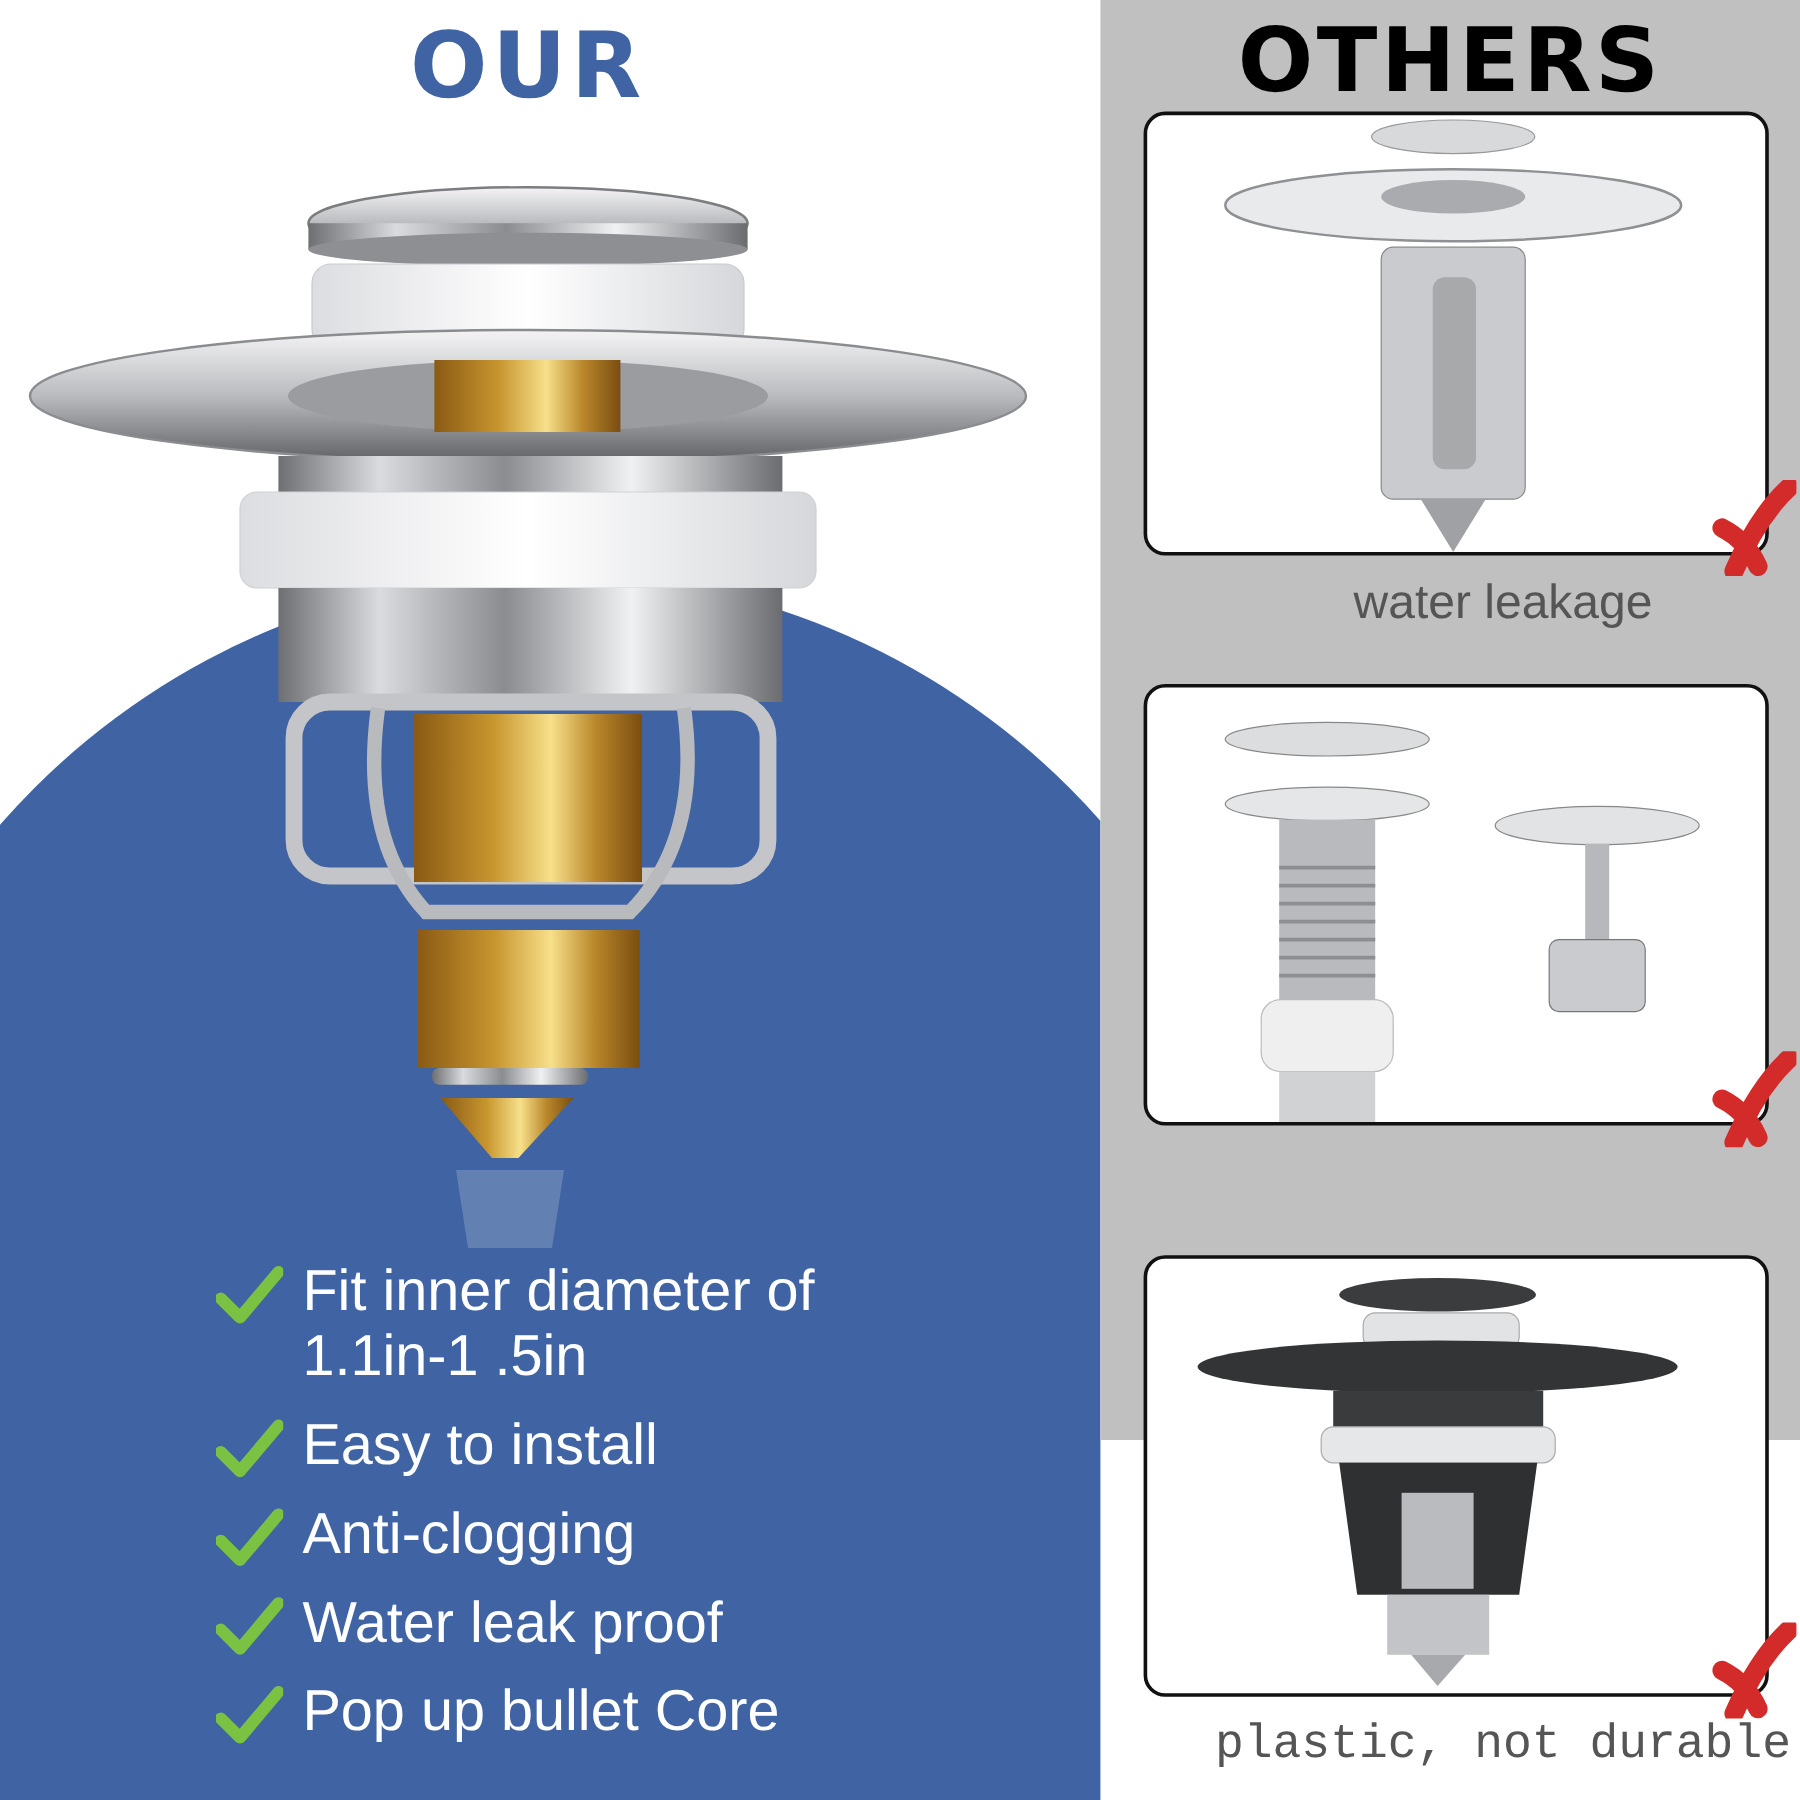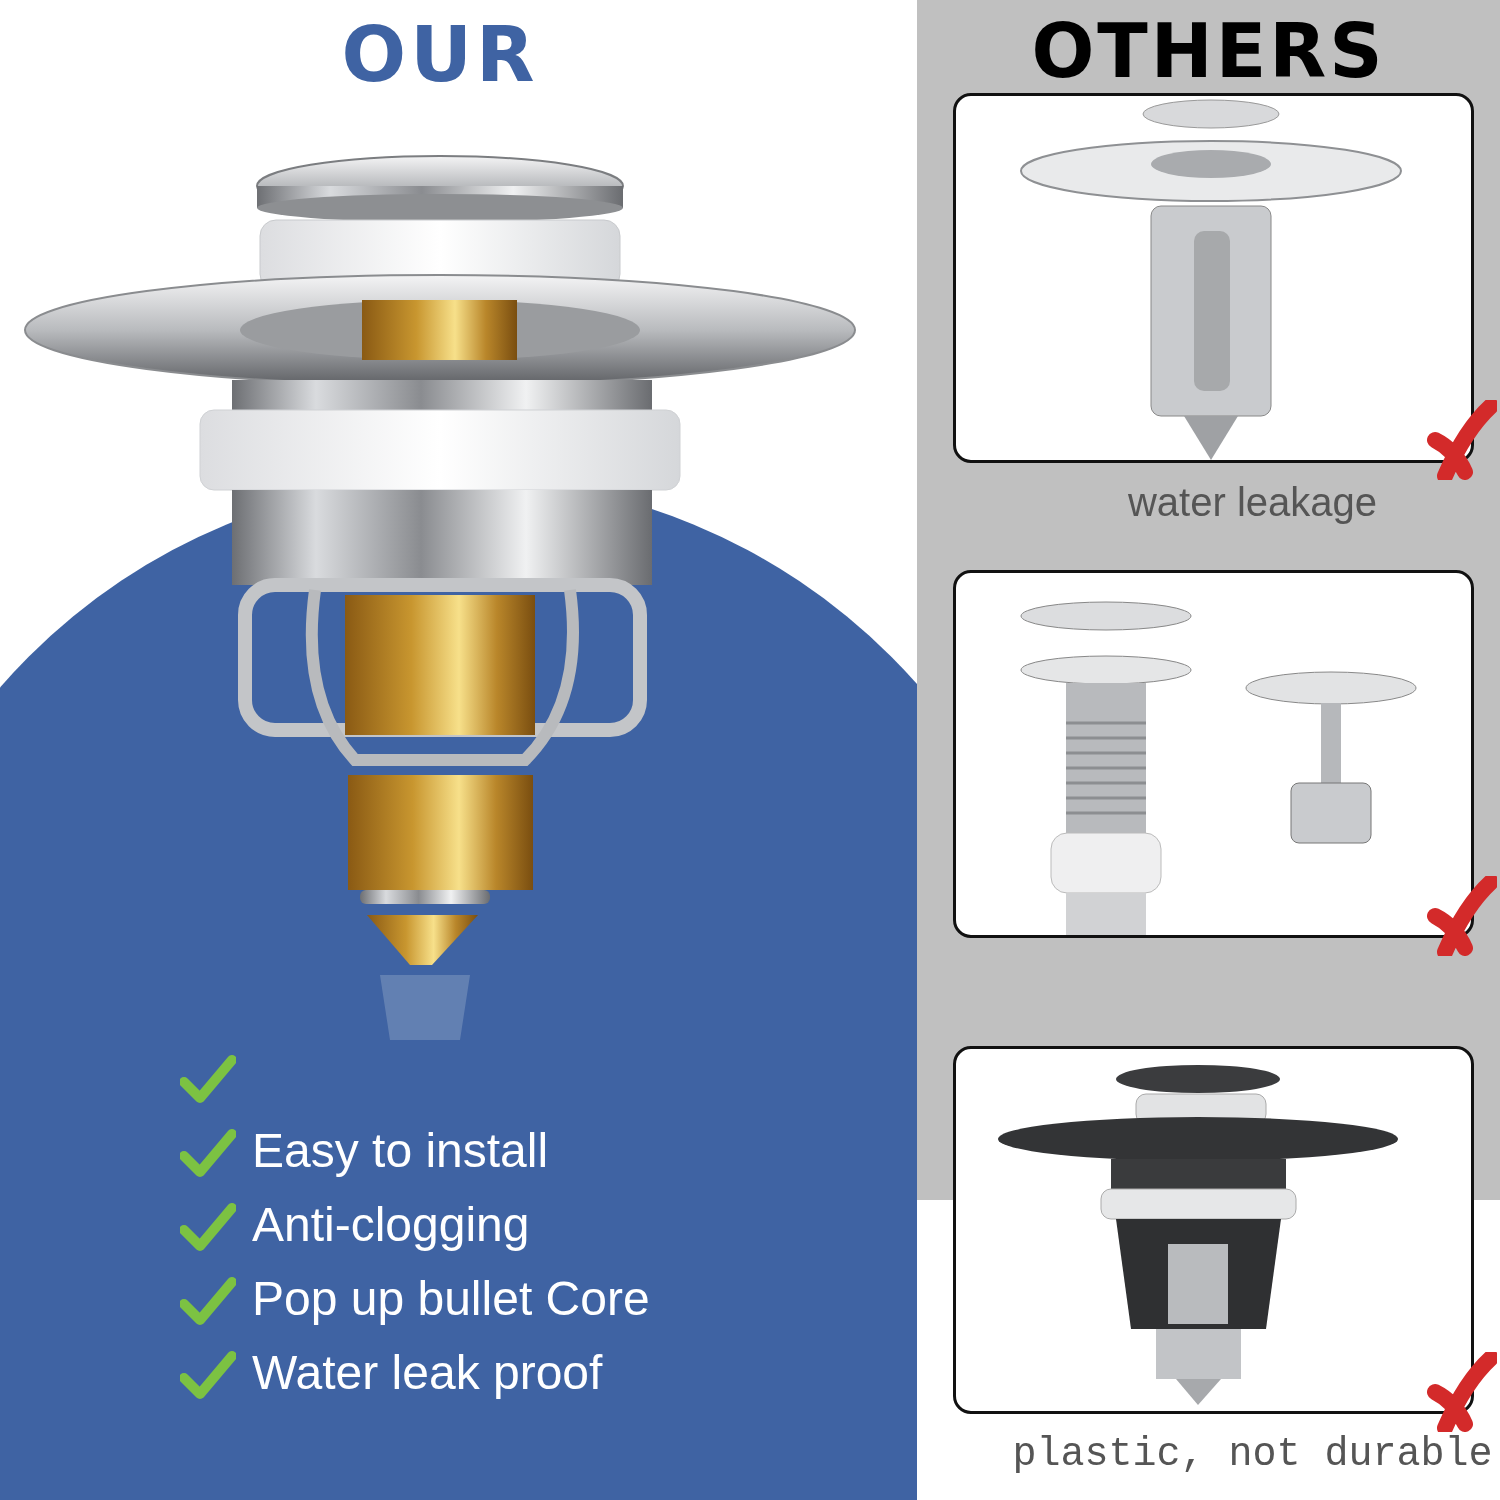--- a/index.html
+++ b/index.html
@@ -86,44 +86,45 @@
     <path d="M367 915 L478 915 L432 965 L410 965 Z" fill="url(#brass)"></path>
 
     <path d="M380 975 L470 975 L460 1040 L390 1040 Z" fill="#8fa4c6" opacity="0.45"></path>
   </svg>
 
   <div class="features">
     <div class="feature first">
       <svg class="check" viewBox="0 0 56 50">
           <path d="M4 28 L20 44 L52 6" fill="none" stroke="#7cc242" stroke-width="10" stroke-linecap="round" stroke-linejoin="round"></path>
         </svg>
+      <span class="txt">Fit inner diameter of 1.1in-1 .5in</span>
     </div>
     <div class="feature">
       <svg class="check" viewBox="0 0 56 50">
           <path d="M4 28 L20 44 L52 6" fill="none" stroke="#7cc242" stroke-width="10" stroke-linecap="round" stroke-linejoin="round"></path>
         </svg>
       <span class="txt">Easy to install</span>
     </div>
     <div class="feature">
       <svg class="check" viewBox="0 0 56 50">
           <path d="M4 28 L20 44 L52 6" fill="none" stroke="#7cc242" stroke-width="10" stroke-linecap="round" stroke-linejoin="round"></path>
         </svg>
       <span class="txt">Anti-clogging</span>
     </div>
     <div class="feature">
       <svg class="check" viewBox="0 0 56 50">
           <path d="M4 28 L20 44 L52 6" fill="none" stroke="#7cc242" stroke-width="10" stroke-linecap="round" stroke-linejoin="round"></path>
         </svg>
-      <span class="txt">Pop up bullet Core</span>
+      <span class="txt">Water leak proof</span>
     </div>
     <div class="feature">
       <svg class="check" viewBox="0 0 56 50">
           <path d="M4 28 L20 44 L52 6" fill="none" stroke="#7cc242" stroke-width="10" stroke-linecap="round" stroke-linejoin="round"></path>
         </svg>
-      <span class="txt">Water leak proof</span>
+      <span class="txt">Pop up bullet Core</span>
     </div>
   </div>
 </div>
 
 <div class="right">
   <div class="others-title">OTHERS</div>
 
   <div class="panel" style="top:93px;height:364px;">
     <svg width="515" height="364" viewBox="0 0 515 364">
       <ellipse cx="255" cy="18" rx="68" ry="14" fill="#d8d9db" stroke="#999"></ellipse>

